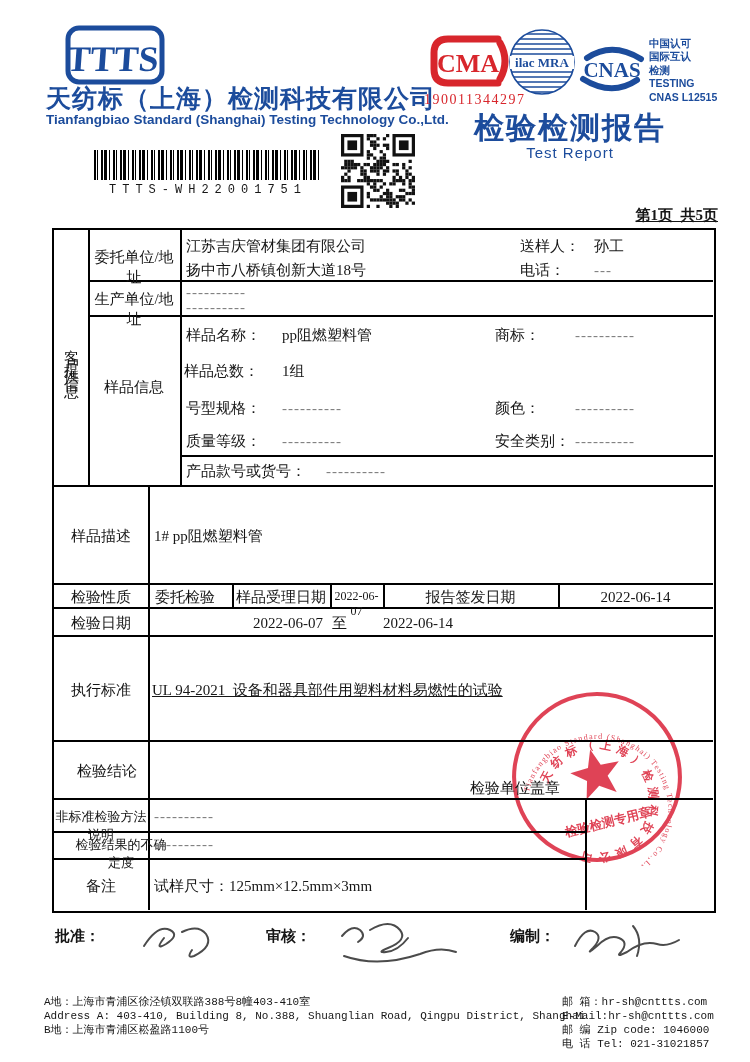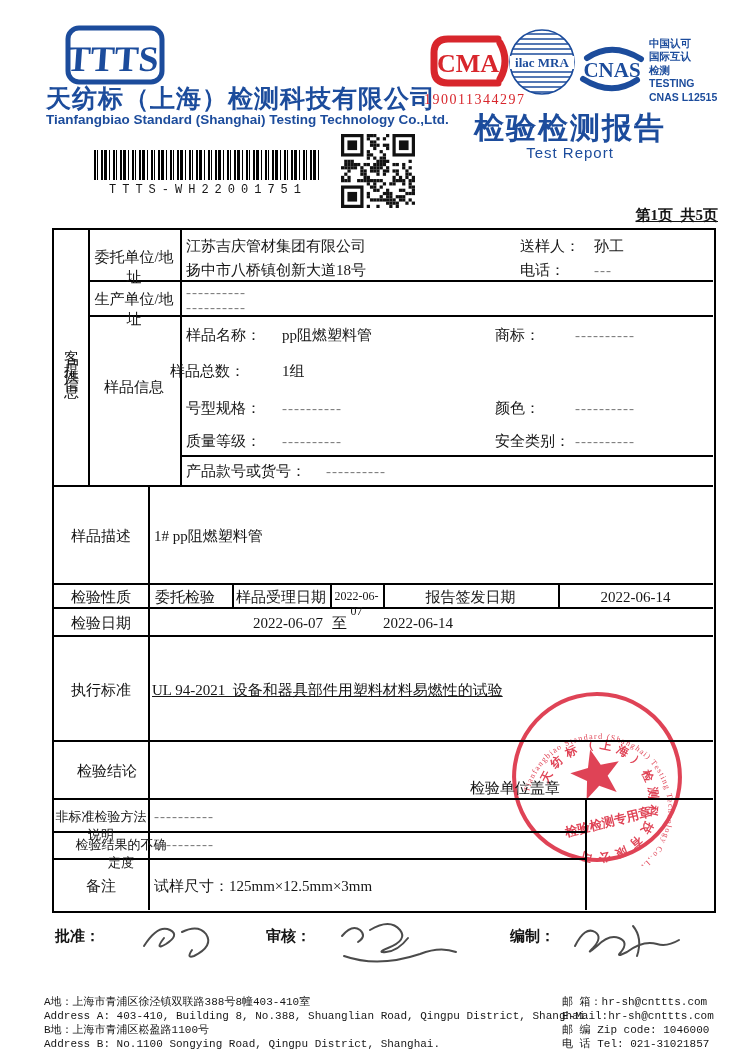--- a/index.html
+++ b/index.html
@@ -291,21 +291,21 @@
 
     <div class="abs t15 ctr" style="left:34px;top:59px;width:92px">生产单位/地址</div>
     <div class="abs t15 dash" style="left:132px;top:52px">----------</div>
     <div class="abs t15 dash" style="left:132px;top:67px">----------</div>
 
     <div class="abs t15 ctr" style="left:34px;top:147px;width:92px">样品信息</div>
     <div class="abs t15" style="left:132px;top:95px">样品名称：</div>
     <div class="abs t15" style="left:228px;top:95px">pp阻燃塑料管</div>
     <div class="abs t15" style="left:441px;top:95px">商标：</div>
     <div class="abs t15 dash" style="left:521px;top:95px">----------</div>
-    <div class="abs t15" style="left:116px;top:131px">样品总数：</div>
+    <div class="abs t15" style="left:130px;top:131px">样品总数：</div>
     <div class="abs t15" style="left:228px;top:131px">1组</div>
     <div class="abs t15" style="left:132px;top:168px">号型规格：</div>
     <div class="abs t15 dash" style="left:228px;top:168px">----------</div>
     <div class="abs t15" style="left:441px;top:168px">颜色：</div>
     <div class="abs t15 dash" style="left:521px;top:168px">----------</div>
     <div class="abs t15" style="left:132px;top:201px">质量等级：</div>
     <div class="abs t15 dash" style="left:228px;top:201px">----------</div>
     <div class="abs t15" style="left:441px;top:201px">安全类别：</div>
     <div class="abs t15 dash" style="left:521px;top:201px">----------</div>
     <div class="abs t15" style="left:132px;top:231px">产品款号或货号：</div>
@@ -372,21 +372,20 @@
 
   <div class="abs b t15" style="left:510px;top:926px">编制：</div>
   <svg class="abs" style="left:565px;top:910px" width="130" height="62" viewBox="0 0 130 62">
     <path d="M10 36 Q20 16 30 22 Q38 27 28 38 Q20 46 32 36 Q44 24 54 28 Q64 32 56 42 Q50 48 62 42 Q78 30 92 34 Q102 37 114 30 M68 16 Q78 28 72 46" fill="none" stroke="#2b2b2b" stroke-width="2" stroke-linecap="round" opacity=".85"></path>
   </svg>
 
   <div class="abs mono" style="left:44px;top:995px;font-size:11px;line-height:14px">
     <div>A地：上海市青浦区徐泾镇双联路388号8幢403-410室</div>
     <div>Address A: 403-410, Building 8, No.388, Shuanglian Road, Qingpu District, Shanghai</div>
     <div>B地：上海市青浦区崧盈路1100号</div>
-    <div>Address B: No.1100 Songying Road, Qingpu District, Shanghai.</div>
   </div>
   <div class="abs mono" style="left:562px;top:995px;font-size:11px;line-height:14px">
     <div>邮 箱：hr-sh@cnttts.com</div>
     <div>E-Mail:hr-sh@cnttts.com</div>
     <div>邮 编 Zip code: 1046000</div>
     <div>电 话 Tel: 021-31021857</div>
   </div>
 
 </div>
 

